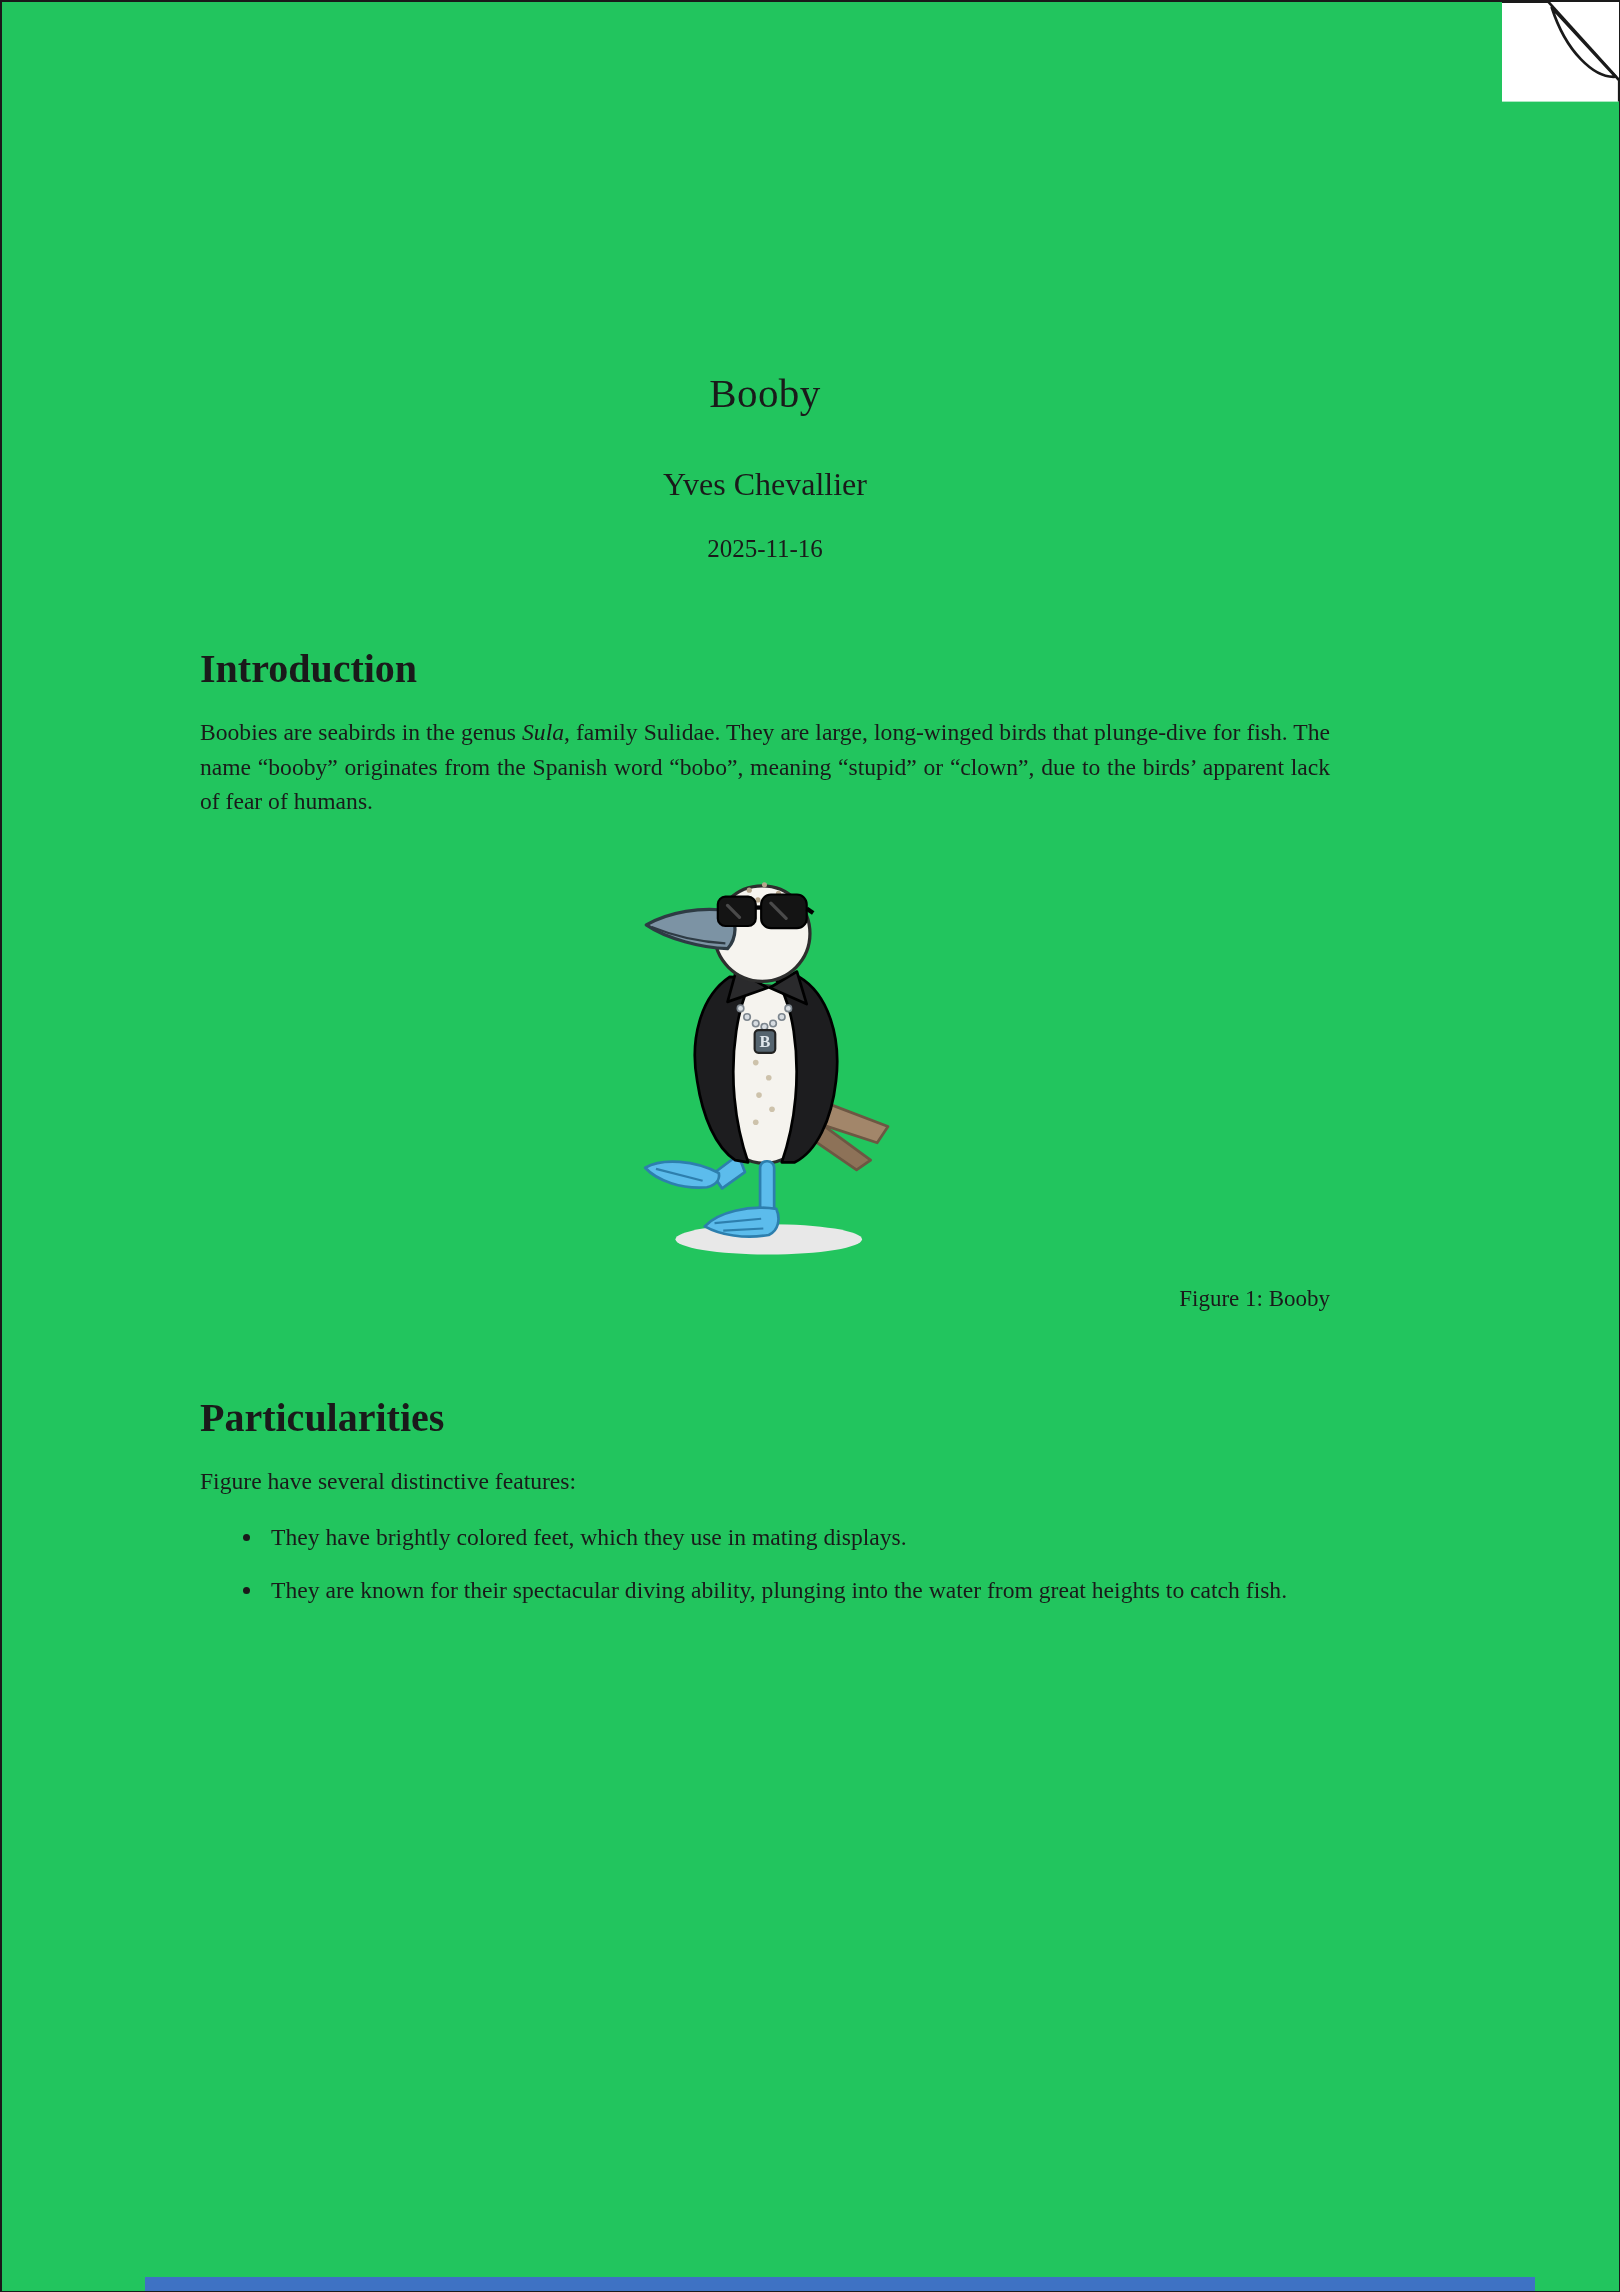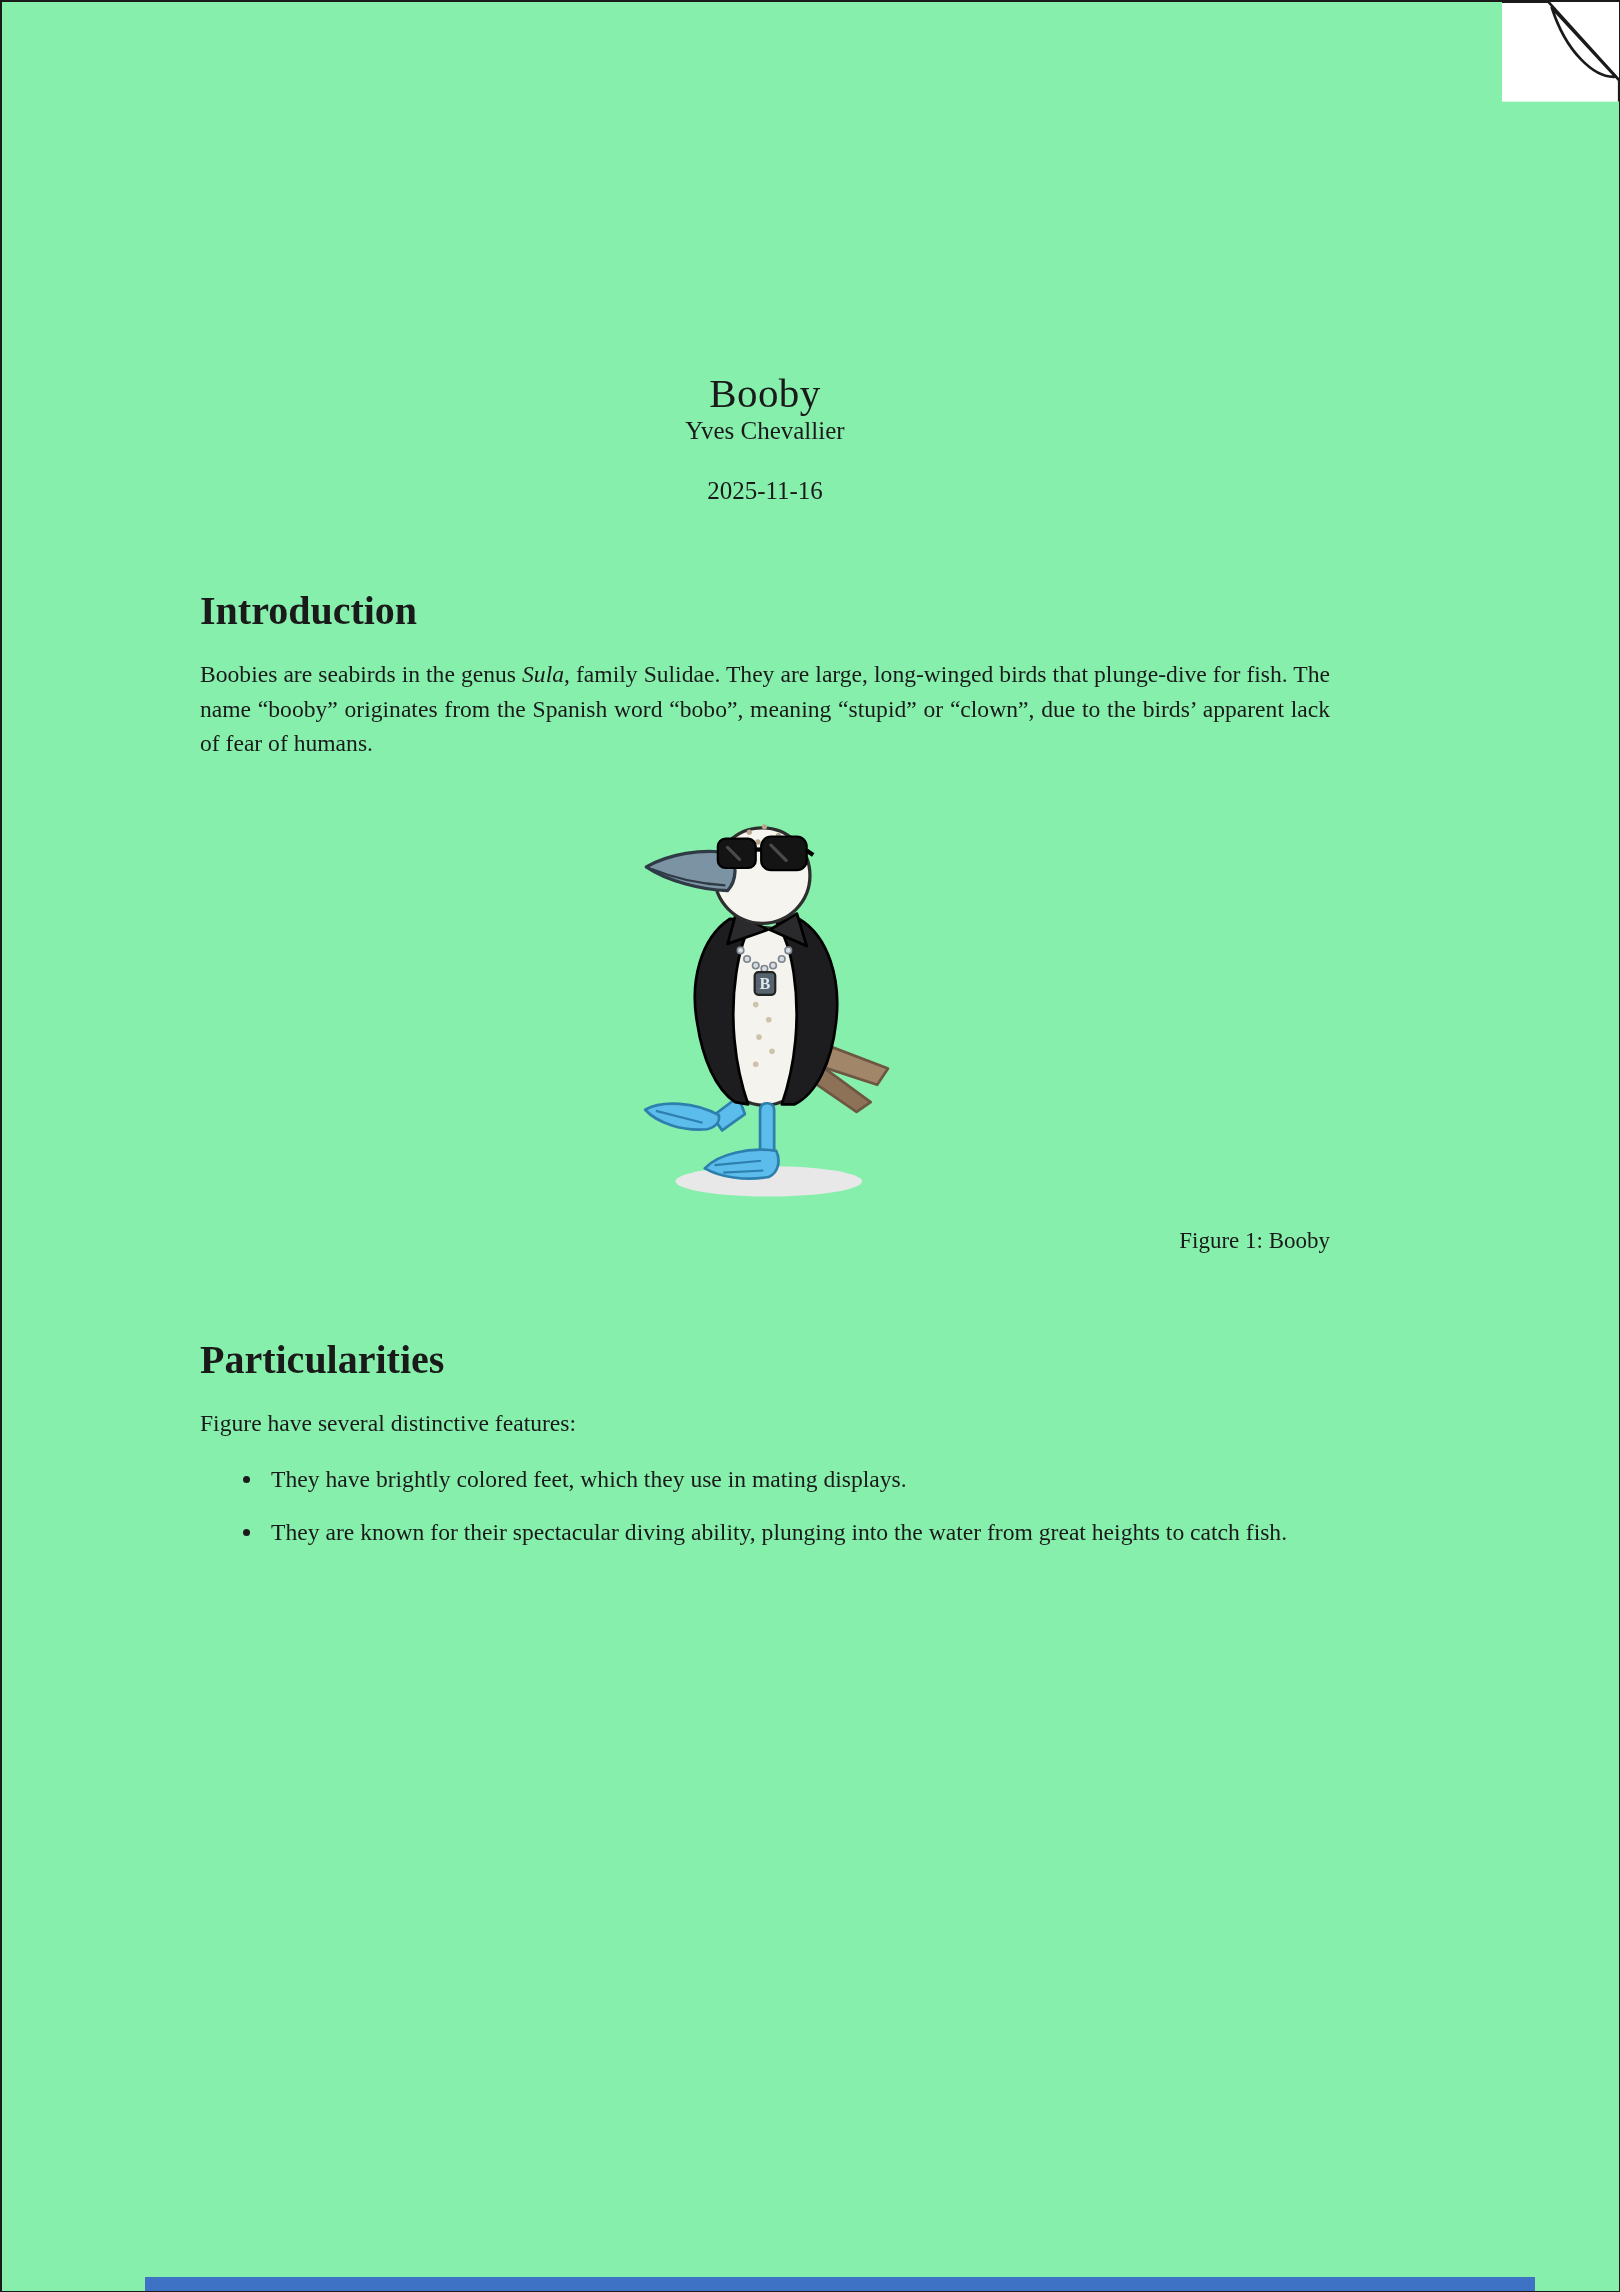--- a/index.html
+++ b/index.html
@@ -5,29 +5,29 @@
   * { margin:0; padding:0; box-sizing:border-box; }
   html, body { width:1621px; height:2293px; }
   body {
     background:#ffffff;
     font-family:"Liberation Serif","DejaVu Serif",serif;
     color:#1a1a1a;
     position:relative;
   }
   .page {
     position:absolute; inset:0;
-    background:#86efac;
+    background:#22c55e;
     border:2.2px solid #1a1a1a;
     overflow:hidden;
   }
   .dogear { position:absolute; top:-2.2px; right:-2.2px; width:119px; height:102px; }
   .content { position:absolute; top:0; left:198px; width:1130px; }
   .title-block { text-align:center; margin-top:367px; }
   .doc-title { font-size:41px; font-weight:400; letter-spacing:0.4px; }
-  .doc-author { font-size:25px; }
+  .doc-author { font-size:32px; margin-top:49px; }
   .doc-date { font-size:25px; margin-top:32px; }
   h2.section { font-size:40px; font-weight:700; margin-top:82px; }
   p.body-text { font-size:23.6px; line-height:1.47; text-align:justify; margin-top:23px; }
   p.body-text em { }
   .figure-wrap { margin-top:30px; text-align:center; }
   .figure-caption { font-size:23px; margin-top:21.4px; text-align:right; }
   ul.features { margin-top:21.4px; padding-left:64px; list-style:disc outside; }
   ul.features li { font-size:23.6px; line-height:1.47; text-align:justify; padding-left:7.1px; margin-top:18px; }
   .footer-bar { position:absolute; bottom:0; left:143px; width:1390px; height:14.3px; background:#3E72C4; }
 </style>

